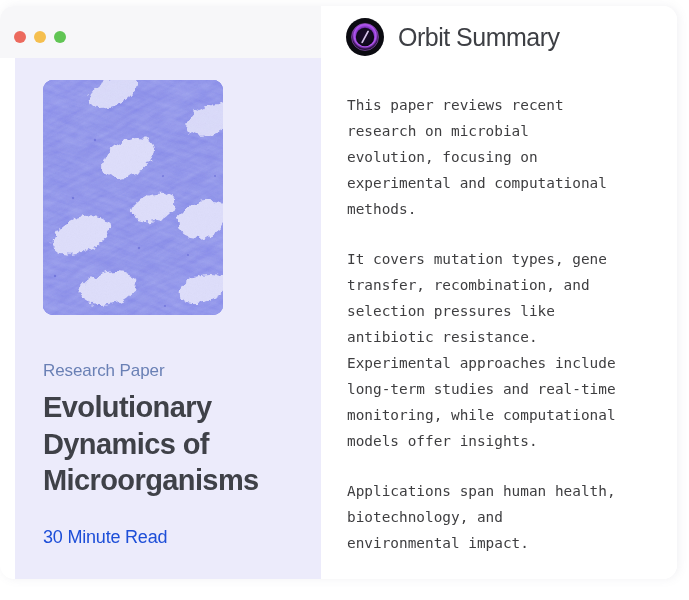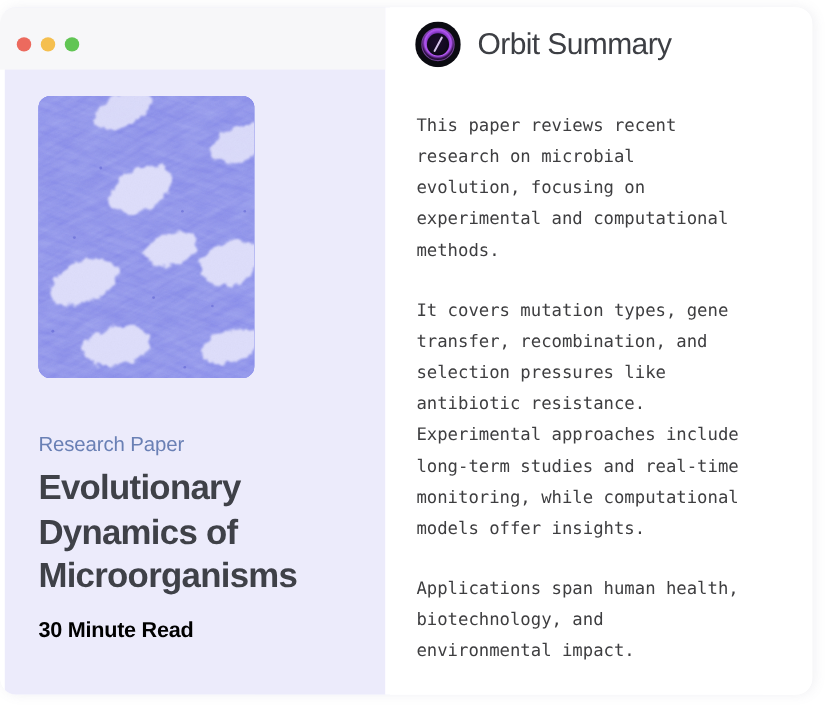--- a/index.html
+++ b/index.html
@@ -48,21 +48,21 @@
     height: 12px;
     border-radius: 50%;
   }
   .tl-red    { background: #ec6a5e; }
   .tl-yellow { background: #f5bf4f; }
   .tl-green  { background: #61c554; }
 
   
   #left-panel {
     position: absolute;
-    left: 4px;
+    left: 15px;
     top: 0;
     width: 321px;
     height: 573px;
     background: #ecebfb;
     box-sizing: border-box;
   }
   #left-content {
     position: absolute;
     left: 0;
     top: 52px;
@@ -92,24 +92,24 @@
   #paper-title {
     margin-top: 8px;
     font-size: 29px;
     line-height: 1.26;
     font-weight: 700;
     color: #3f4148;
     letter-spacing: -0.6px;
     max-width: 250px;
   }
   #paper-readtime {
-    margin-top: 16px;
+    margin-top: 28px;
     font-size: 18px;
-    font-weight: 700;
-    color: #000000;
+    font-weight: 400;
+    color: #1d4ed8;
     letter-spacing: -0.2px;
   }
 
   
   #right-panel {
     position: absolute;
     left: 321px;
     top: 0;
     right: 0;
     height: 573px;

